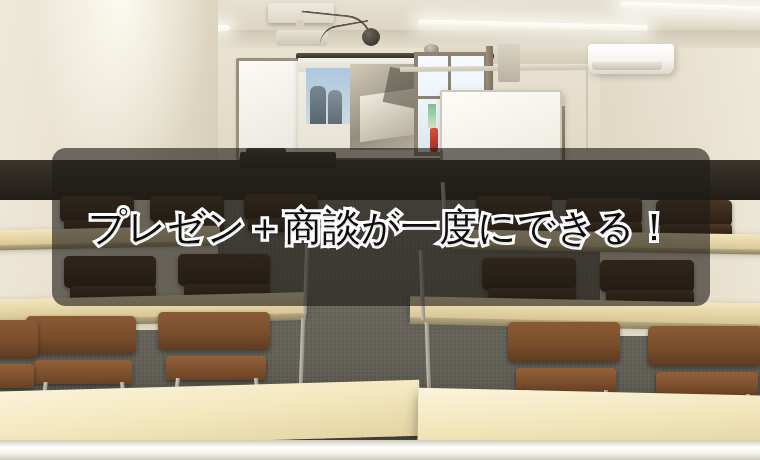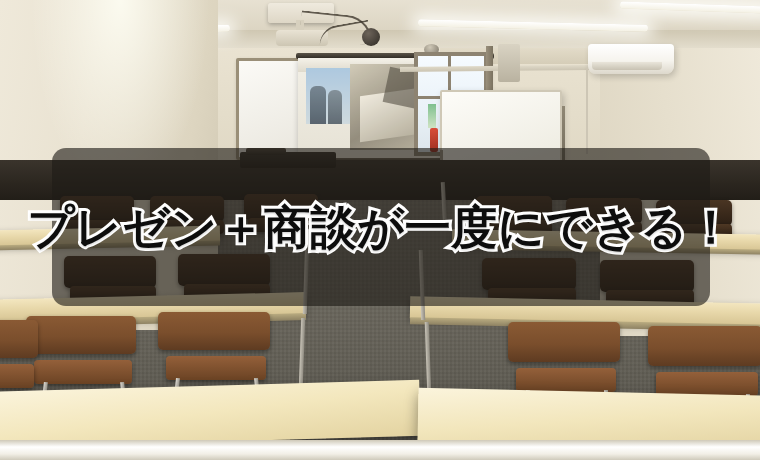--- a/index.html
+++ b/index.html
@@ -282,22 +282,22 @@
 
   .caption{
     position:absolute;
     left:52px;top:148px;width:658px;height:158px;
     display:flex;flex-direction:column;
     align-items:center;justify-content:center;
     gap:8px;
   }
   .caption-line{
     font-family:"DejaVu Sans","Liberation Sans",sans-serif;
-    font-weight:700;
-    font-size:46px;
+    font-weight:400;
+    font-size:38px;
     line-height:42px;
     letter-spacing:.5px;
     color:#0d0d0d;
     white-space:nowrap;
     -webkit-text-stroke:6px #ffffff;
     paint-order:stroke fill;
     text-shadow:
       0 0 2px rgba(255,255,255,.9),
       0 1px 2px rgba(0,0,0,.25);
   }

